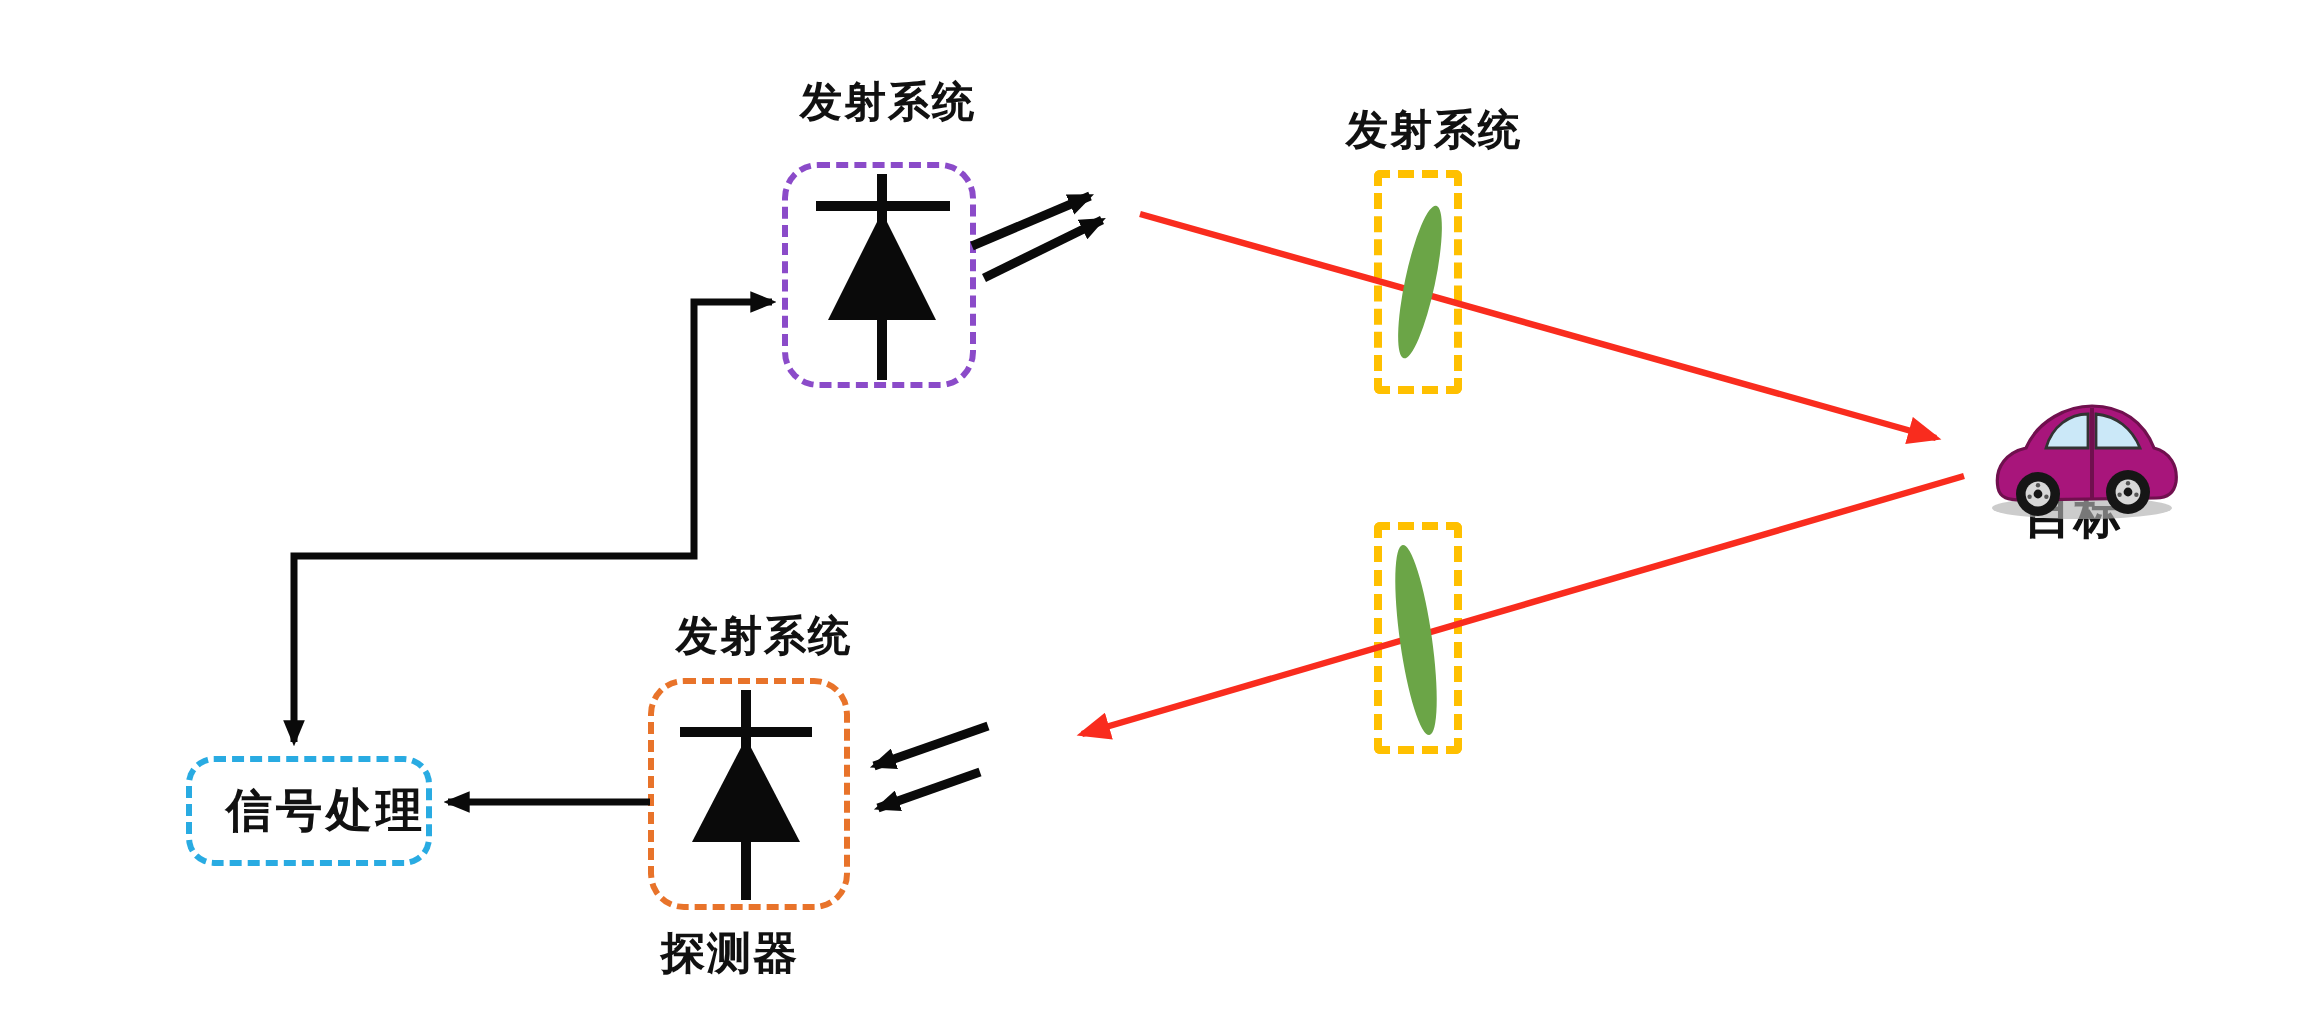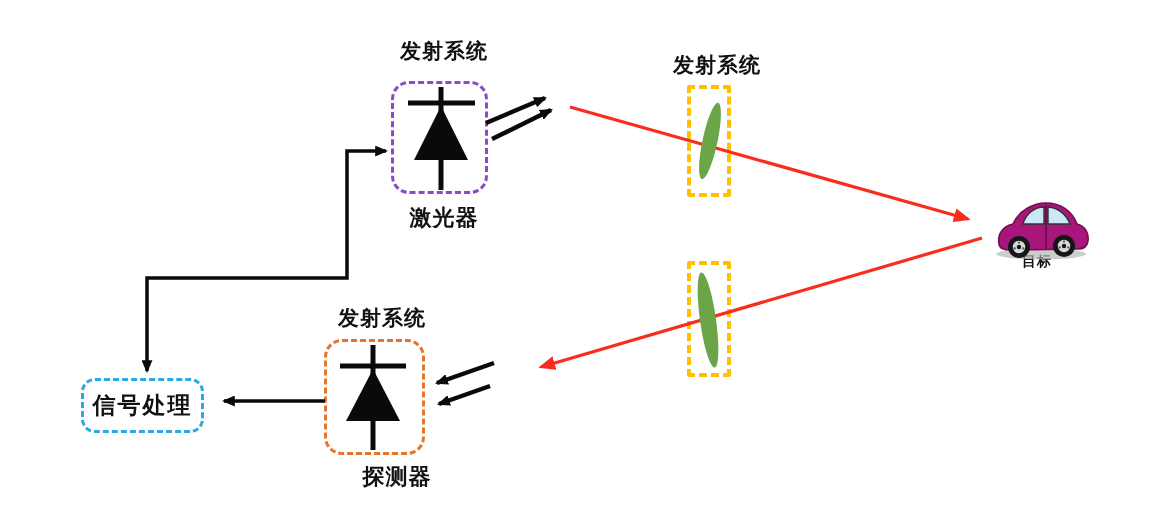--- a/index.html
+++ b/index.html
@@ -30,23 +30,23 @@
   .dashedbox{position:absolute;box-sizing:border-box;background:transparent;}
   #laser-box{
     left:391px;top:81px;width:97px;height:113px;
     border:3px dashed var(--transmitter_box);border-radius:18px;
   }
   #detector-box{
     left:324px;top:339px;width:101px;height:116px;
     border:3px dashed var(--receiver_box);border-radius:18px;
   }
   #signal-box{
-    left:81px;top:378px;width:123px;height:55px;
+    left:93px;top:378px;width:123px;height:55px;
     border:3px dashed var(--signal_box);border-radius:14px;
-    display:flex;align-items:center;justify-content:center;
+    display:flex;align-items:center;justify-content:flex-end;
   }
   #signal-box .lbl-in{
     color:var(--label_text);font-weight:bold;font-size:23px;letter-spacing:2px;white-space:nowrap;
   }
   #scan-box-top{
     left:687px;top:85px;width:44px;height:112px;
     border:4px dashed var(--scanner_box);border-radius:3px;
   }
   #scan-box-bottom{
     left:687px;top:261px;width:44px;height:116px;
@@ -68,25 +68,24 @@
 
   <div id="laser-box" class="dashedbox"></div>
   <div id="detector-box" class="dashedbox"></div>
   <div id="scan-box-top" class="dashedbox"></div>
   <div id="scan-box-bottom" class="dashedbox"></div>
   <div id="signal-box" class="dashedbox">
     <span class="lbl-in">信号处理</span>
   </div>
 
   <div class="lbl" style="left:379px;top:37px;width:130px;text-align:center;">发射系统</div>
-  <div class="lbl" style="left:379px;top:203px;width:130px;font-size:22px;">激光器</div>
   <div class="lbl" style="left:652px;top:51px;width:130px;">发射系统</div>
   <div class="lbl" style="left:317px;top:304px;width:130px;">发射系统</div>
-  <div class="lbl" style="left:332px;top:462px;width:130px;font-size:22px;">探测器</div>
-  <div class="lbl" style="left:987px;top:253px;width:100px;font-size:14px;">目标</div>
+  <div class="lbl" style="left:300px;top:462px;width:130px;font-size:22px;">探测器</div>
+  <div class="lbl" style="left:987px;top:242px;width:100px;font-size:24px;">目标</div>
 
   <svg id="overlay" viewBox="0 0 1154 505" xmlns="http://www.w3.org/2000/svg">
     <defs>
       <marker id="ah-black" viewBox="0 0 12 10" refX="10" refY="5" markerWidth="13" markerHeight="11" orient="auto-start-reverse" markerUnits="userSpaceOnUse">
         <path d="M0,0 L12,5 L0,10 Z"></path>
       </marker>
       <marker id="ah-red" viewBox="0 0 12 10" refX="10" refY="5" markerWidth="17" markerHeight="14" orient="auto" markerUnits="userSpaceOnUse">
         <path d="M0,0 L12,5 L0,10 Z"></path>
       </marker>
     </defs>

